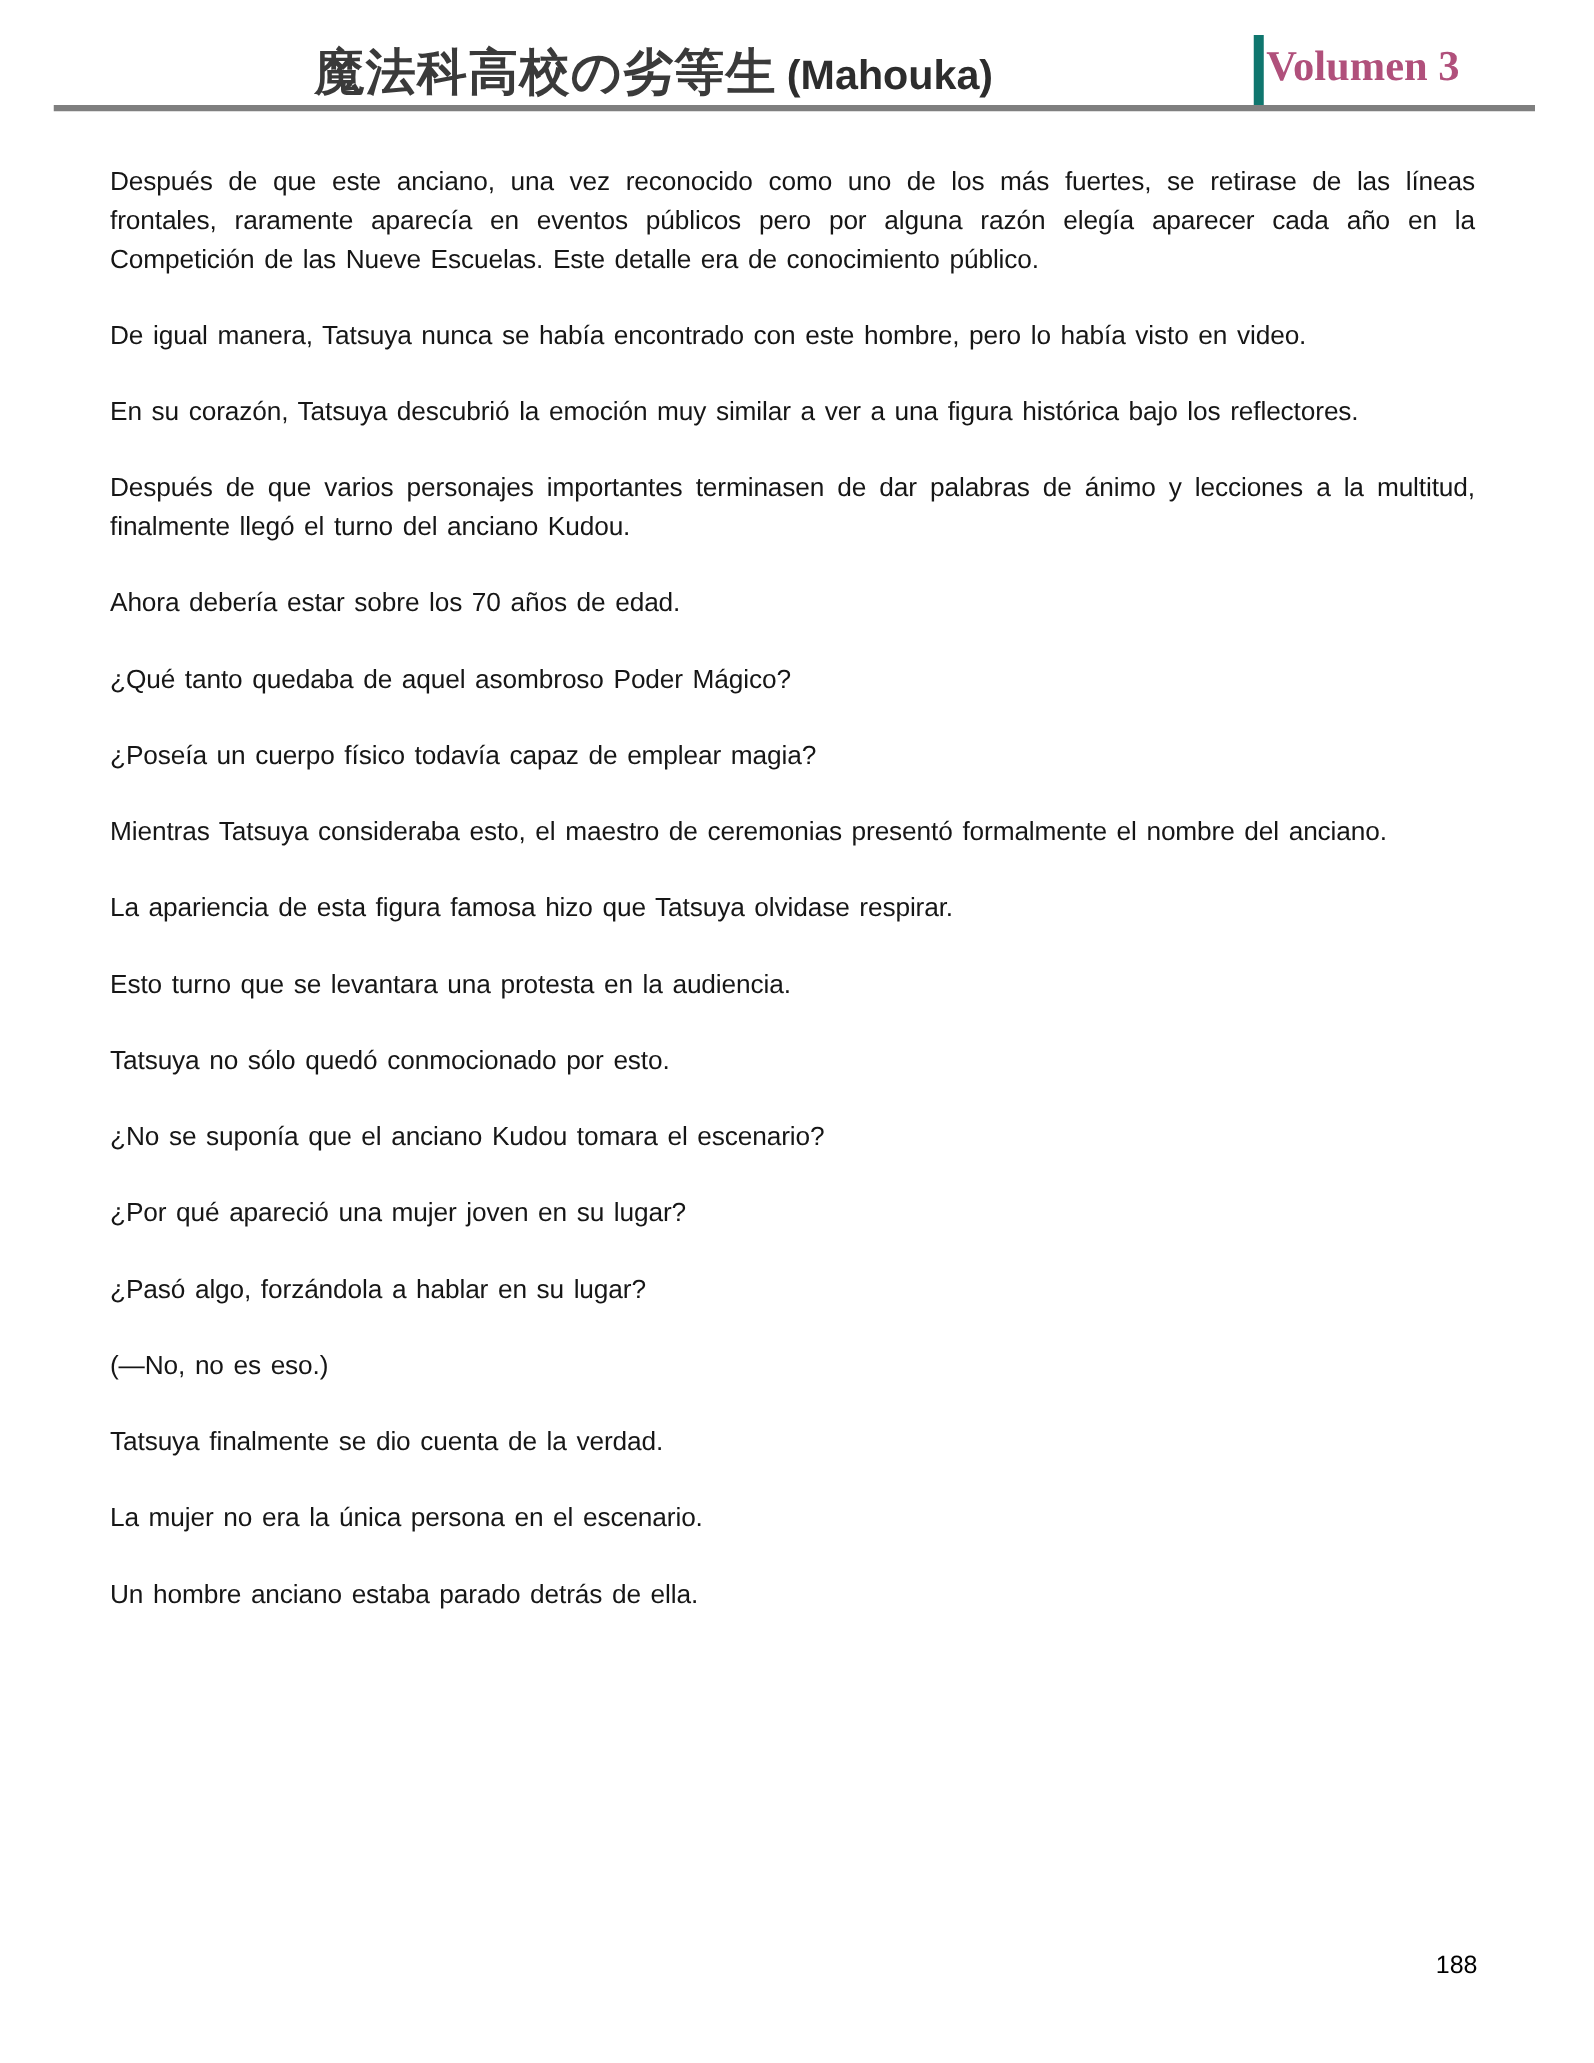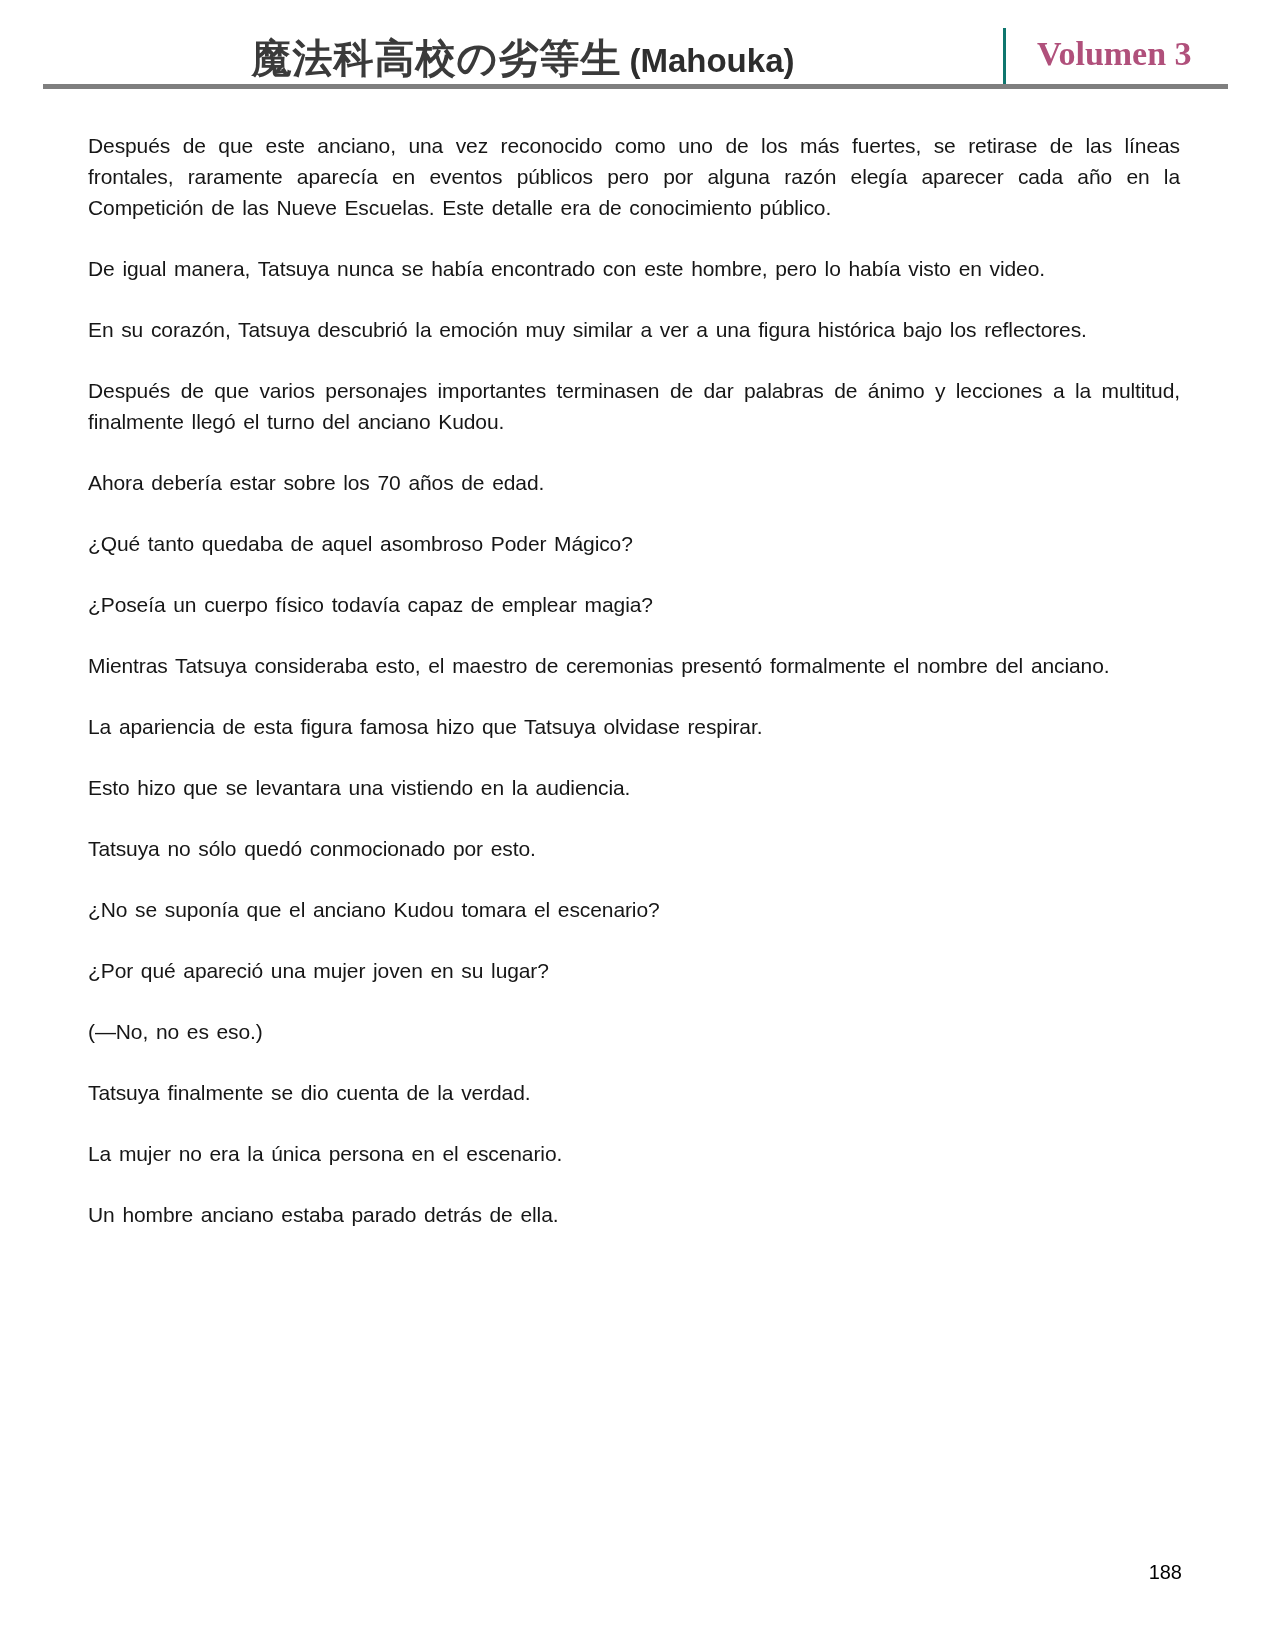--- a/index.html
+++ b/index.html
@@ -41,23 +41,23 @@
     font-family: "Liberation Sans", sans-serif;
     font-size: 33px;
     line-height: 44px;
     font-weight: bold;
     color: #2d2d2d;
     margin-left: 8px;
   }
   .header-volume-cell {
     width: 225px;
     box-sizing: border-box;
-    border-left: 3px solid #0f766e;
+    border-left: 8px solid #0f766e;
     margin-top: 28px;
-    padding: 6px 0 10px 31px;
+    padding: 6px 0 10px 2px;
   }
   .volume-label {
     font-family: "Liberation Serif", serif;
     font-size: 34px;
     line-height: 40px;
     font-weight: bold;
     color: #b0507b;
     white-space: nowrap;
   }
   
@@ -100,24 +100,25 @@
   <div class="content" id="content">
       <p>Después de que este anciano, una vez reconocido como uno de los más fuertes, se retirase de las líneas frontales, raramente aparecía en eventos públicos pero por alguna razón elegía aparecer cada año en la Competición de las Nueve Escuelas. Este detalle era de conocimiento público.</p>
       <p>De igual manera, Tatsuya nunca se había encontrado con este hombre, pero lo había visto en video.</p>
       <p>En su corazón, Tatsuya descubrió la emoción muy similar a ver a una figura histórica bajo los reflectores.</p>
       <p>Después de que varios personajes importantes terminasen de dar palabras de ánimo y lecciones a la multitud, finalmente llegó el turno del anciano Kudou.</p>
       <p>Ahora debería estar sobre los 70 años de edad.</p>
       <p>¿Qué tanto quedaba de aquel asombroso Poder Mágico?</p>
       <p>¿Poseía un cuerpo físico todavía capaz de emplear magia?</p>
       <p>Mientras Tatsuya consideraba esto, el maestro de ceremonias presentó formalmente el nombre del anciano.</p>
       <p>La apariencia de esta figura famosa hizo que Tatsuya olvidase respirar.</p>
-      <p>Esto hizo que se levantara una vistiendo en la audiencia.</p>
+      <p>Esto turno que se levantara una protesta en la audiencia.</p>
       <p>Tatsuya no sólo quedó conmocionado por esto.</p>
       <p>¿No se suponía que el anciano Kudou tomara el escenario?</p>
       <p>¿Por qué apareció una mujer joven en su lugar?</p>
+      <p>¿Pasó algo, forzándola a hablar en su lugar?</p>
       <p>(—No, no es eso.)</p>
       <p>Tatsuya finalmente se dio cuenta de la verdad.</p>
       <p>La mujer no era la única persona en el escenario.</p>
       <p>Un hombre anciano estaba parado detrás de ella.</p>
     </div>
 
   <div class="page-number">188</div>
 
 </div>
 

